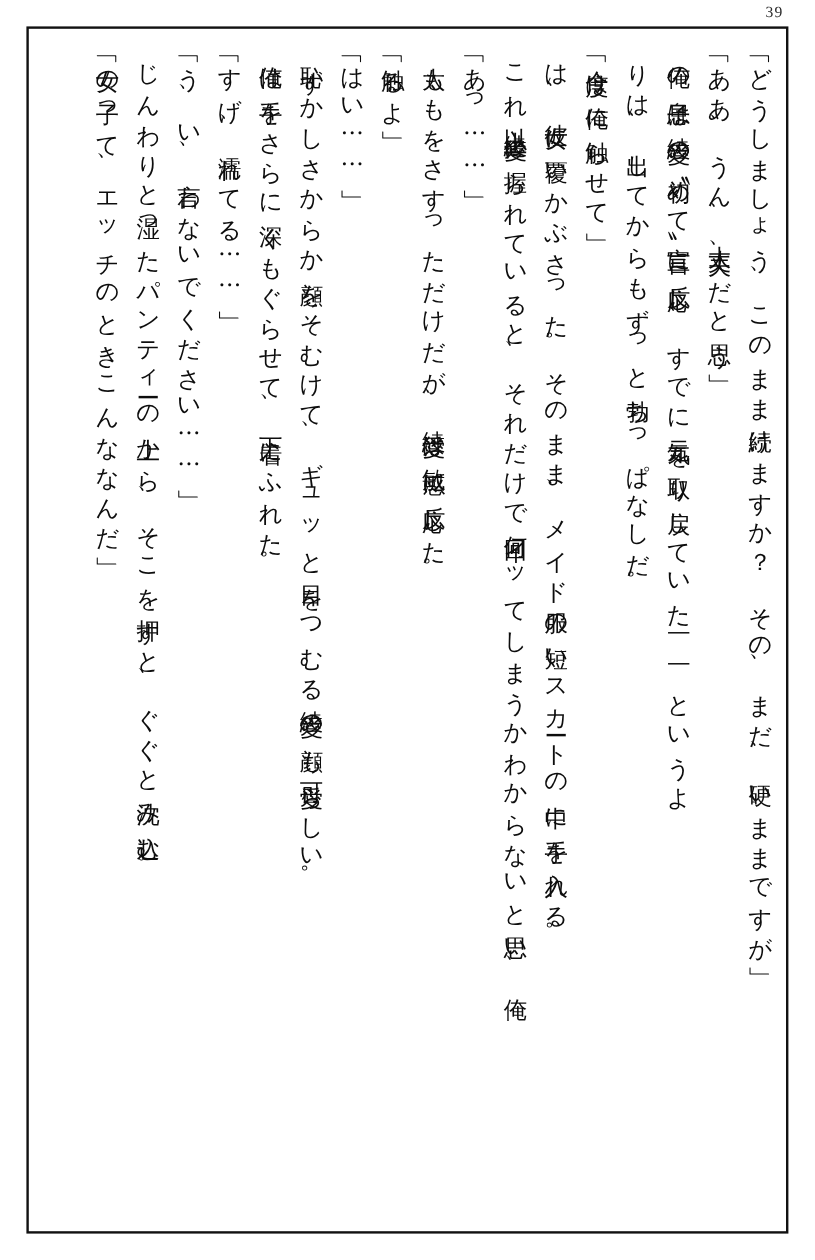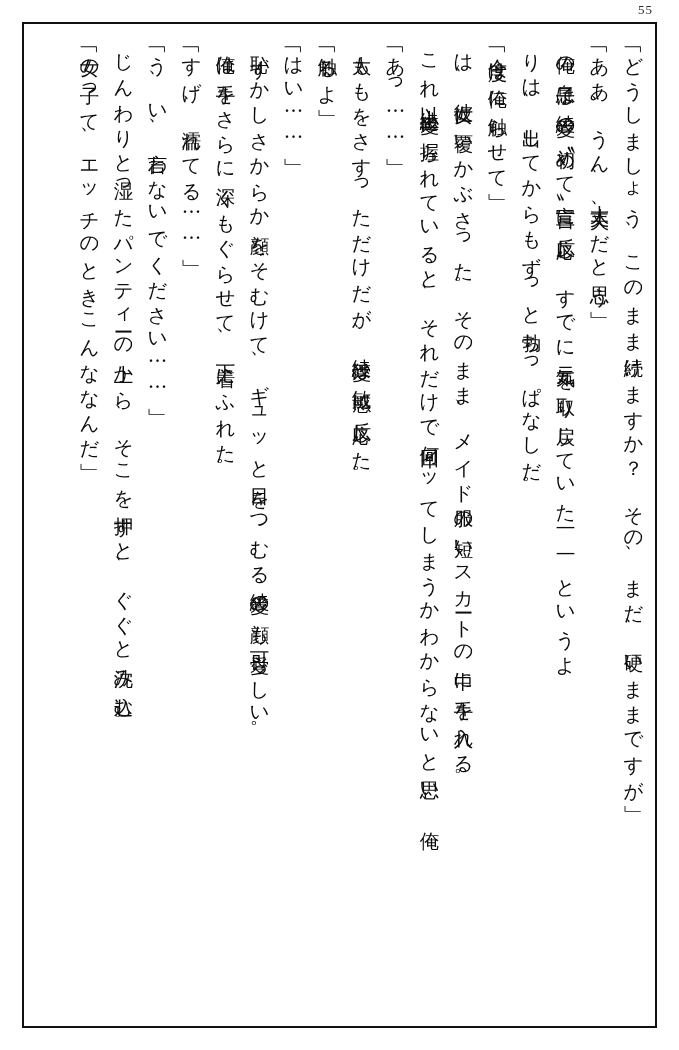--- a/index.html
+++ b/index.html
@@ -61,21 +61,21 @@
     width: 34px;
     flex: 0 0 34px;
     color: #0d0d0d;
     overflow: visible;
   }
 </style>
 </head>
 <body>
 
 <div class="page">
-  <div class="page-number">55</div>
+  <div class="page-number">39</div>
   <div class="frame"></div>
   <div class="text-body">
     <div class="line">「どうしましょう、このまま続けますか？　その、まだ、硬いままですが」</div>
     <div class="line">「ああ、うん、大丈夫、だと思う」</div>
     <div class="line">俺の息子は綾愛の〝初めて〟宣言に反応し、すでに元気を取り戻していた——というよ</div>
     <div class="line">りは、出してからもずっと勃ちっぱなしだ。</div>
     <div class="line">「今度は俺に触らせて」</div>
     <div class="line">は、彼女に覆いかぶさった。そのまま、メイド服の短いスカートの中に手を入れる。</div>
     <div class="line">これ以上綾愛に握られていると、それだけで何回イッてしまうかわからないと思い、俺</div>
     <div class="line">「あっ……」</div>

